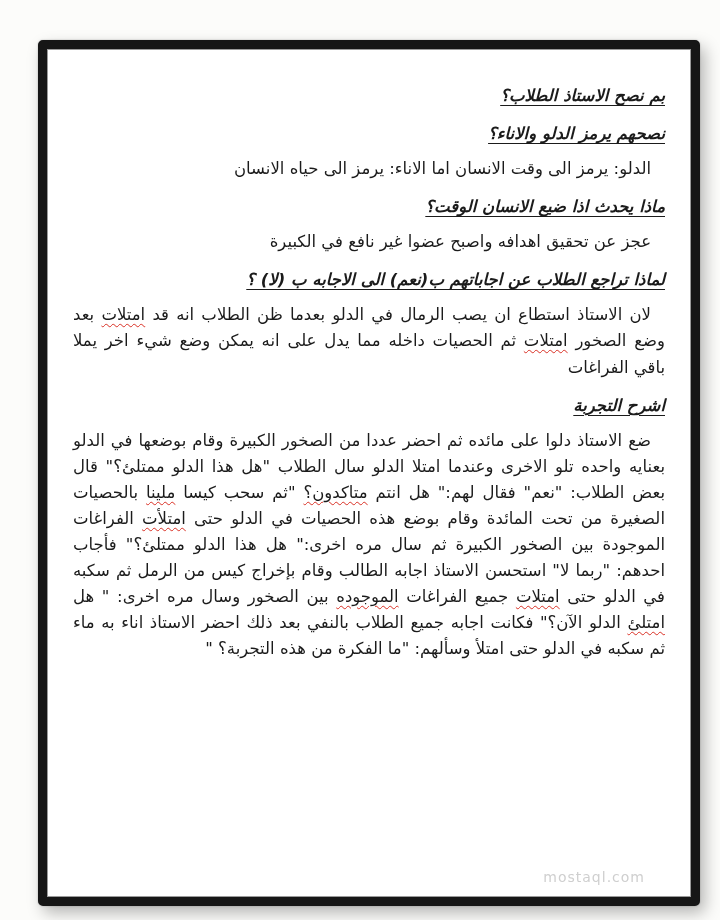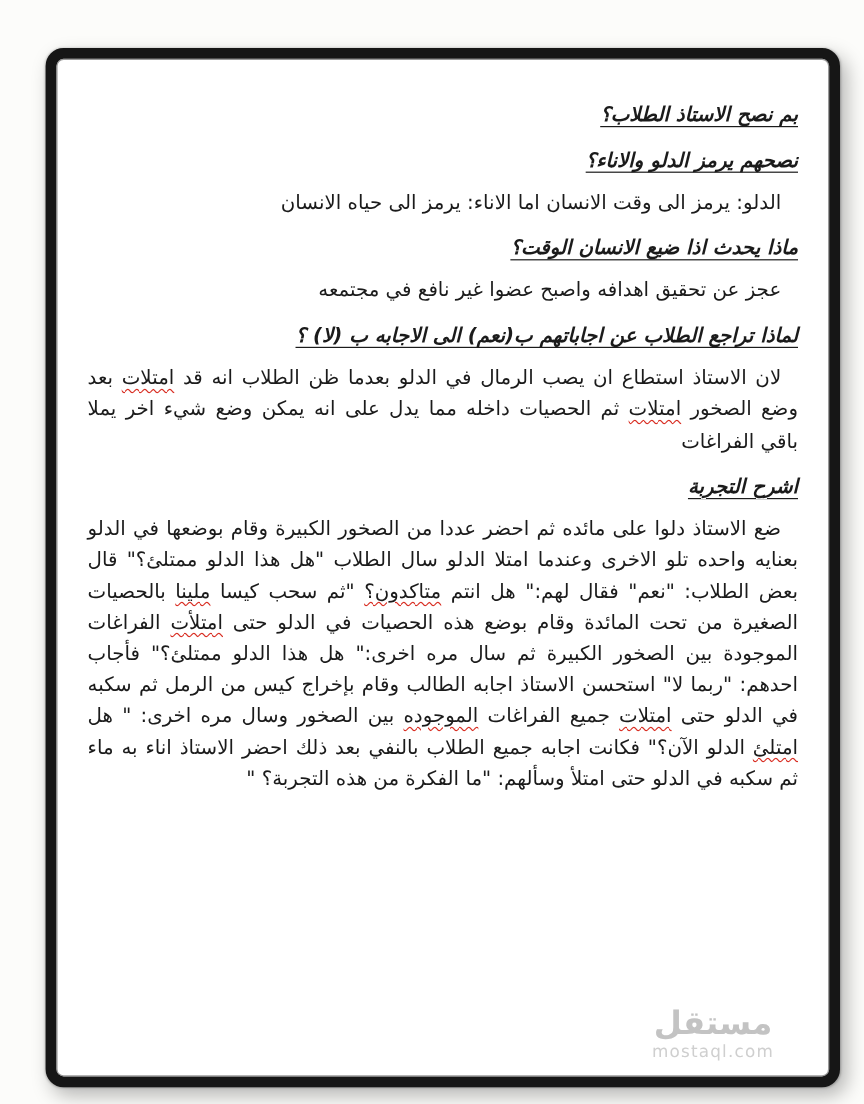--- a/index.html
+++ b/index.html
@@ -7,21 +7,21 @@
   body {
     background:#fcfcfa;
     font-family:"DejaVu Sans", sans-serif;
     overflow:hidden;
   }
   .canvas { position:relative; width:720px; height:920px; }
   .frame {
     position:absolute; left:38px; top:40px; width:662px; height:866px;
     background:#ffffff;
     border:9px solid #161616;
-    border-radius:15px;
+    border-radius:5px;
     box-shadow: 5px 7px 16px rgba(0,0,0,0.28), 0 0 2px rgba(0,0,0,0.25), inset 0 0 0 1px #9a9a9a;
   }
   .page {
     position:relative; width:100%; height:100%;
     direction:rtl;
     padding:34px 26px 18px 26px;
     color:#1b1b1b;
     overflow:hidden;
   }
   .blocks { font-size:16.5px; line-height:1.58; }
@@ -71,25 +71,24 @@
 <body>
 
 <div class="canvas">
   <div class="frame">
     <div class="page">
       <div class="blocks">
           <div class="block heading">بم نصح الاستاذ الطلاب؟</div>
           <div class="block heading">نصحهم يرمز الدلو والاناء؟</div>
           <div class="block paragraph">الدلو: يرمز الى وقت الانسان اما الاناء: يرمز الى حياه الانسان</div>
           <div class="block heading">ماذا يحدث اذا ضيع الانسان الوقت؟</div>
-          <div class="block paragraph">عجز عن تحقيق اهدافه واصبح عضوا غير نافع في مجتمعه</div>
+          <div class="block paragraph">عجز عن تحقيق اهدافه واصبح عضوا غير نافع في الكبيرة</div>
           <div class="block heading">لماذا تراجع الطلاب عن اجاباتهم ب(نعم) الى الاجابه ب (لا) ؟</div>
           <div class="block paragraph">لان الاستاذ استطاع ان يصب الرمال في الدلو بعدما ظن الطلاب انه قد <span class="misspell">امتلات</span> بعد وضع الصخور <span class="misspell">امتلات</span> ثم الحصيات داخله مما يدل على انه يمكن وضع شيء اخر يملا باقي الفراغات</div>
           <div class="block heading">اشرح التجربة</div>
           <div class="block paragraph">ضع الاستاذ دلوا على مائده ثم احضر عددا من الصخور الكبيرة وقام بوضعها في الدلو بعنايه واحده تلو الاخرى وعندما امتلا الدلو سال الطلاب "هل هذا الدلو ممتلئ؟" قال بعض الطلاب: "نعم" فقال لهم:" هل انتم <span class="misspell">متاكدون؟</span> "ثم سحب كيسا <span class="misspell">ملينا</span> بالحصيات الصغيرة من تحت المائدة وقام بوضع هذه الحصيات في الدلو حتى <span class="misspell">امتلأت</span> الفراغات الموجودة بين الصخور الكبيرة ثم سال مره اخرى:" هل هذا الدلو ممتلئ؟" فأجاب احدهم: "ربما لا" استحسن الاستاذ اجابه الطالب وقام بإخراج كيس من الرمل ثم سكبه في الدلو حتى <span class="misspell">امتلات</span> جميع الفراغات <span class="misspell">الموجوده</span> بين الصخور وسال مره اخرى: " هل <span class="misspell">امتلئ</span> الدلو الآن؟" فكانت اجابه جميع الطلاب بالنفي بعد ذلك احضر الاستاذ اناء به ماء ثم سكبه في الدلو حتى امتلأ وسألهم: "ما الفكرة من هذه التجربة؟ "</div>
         </div>
       <div class="watermark">
-        <div class="wm-brand">مستقل</div>
         <div class="wm-domain">mostaql.com</div>
       </div>
     </div>
   </div>
 </div>
 
 </body></html>

